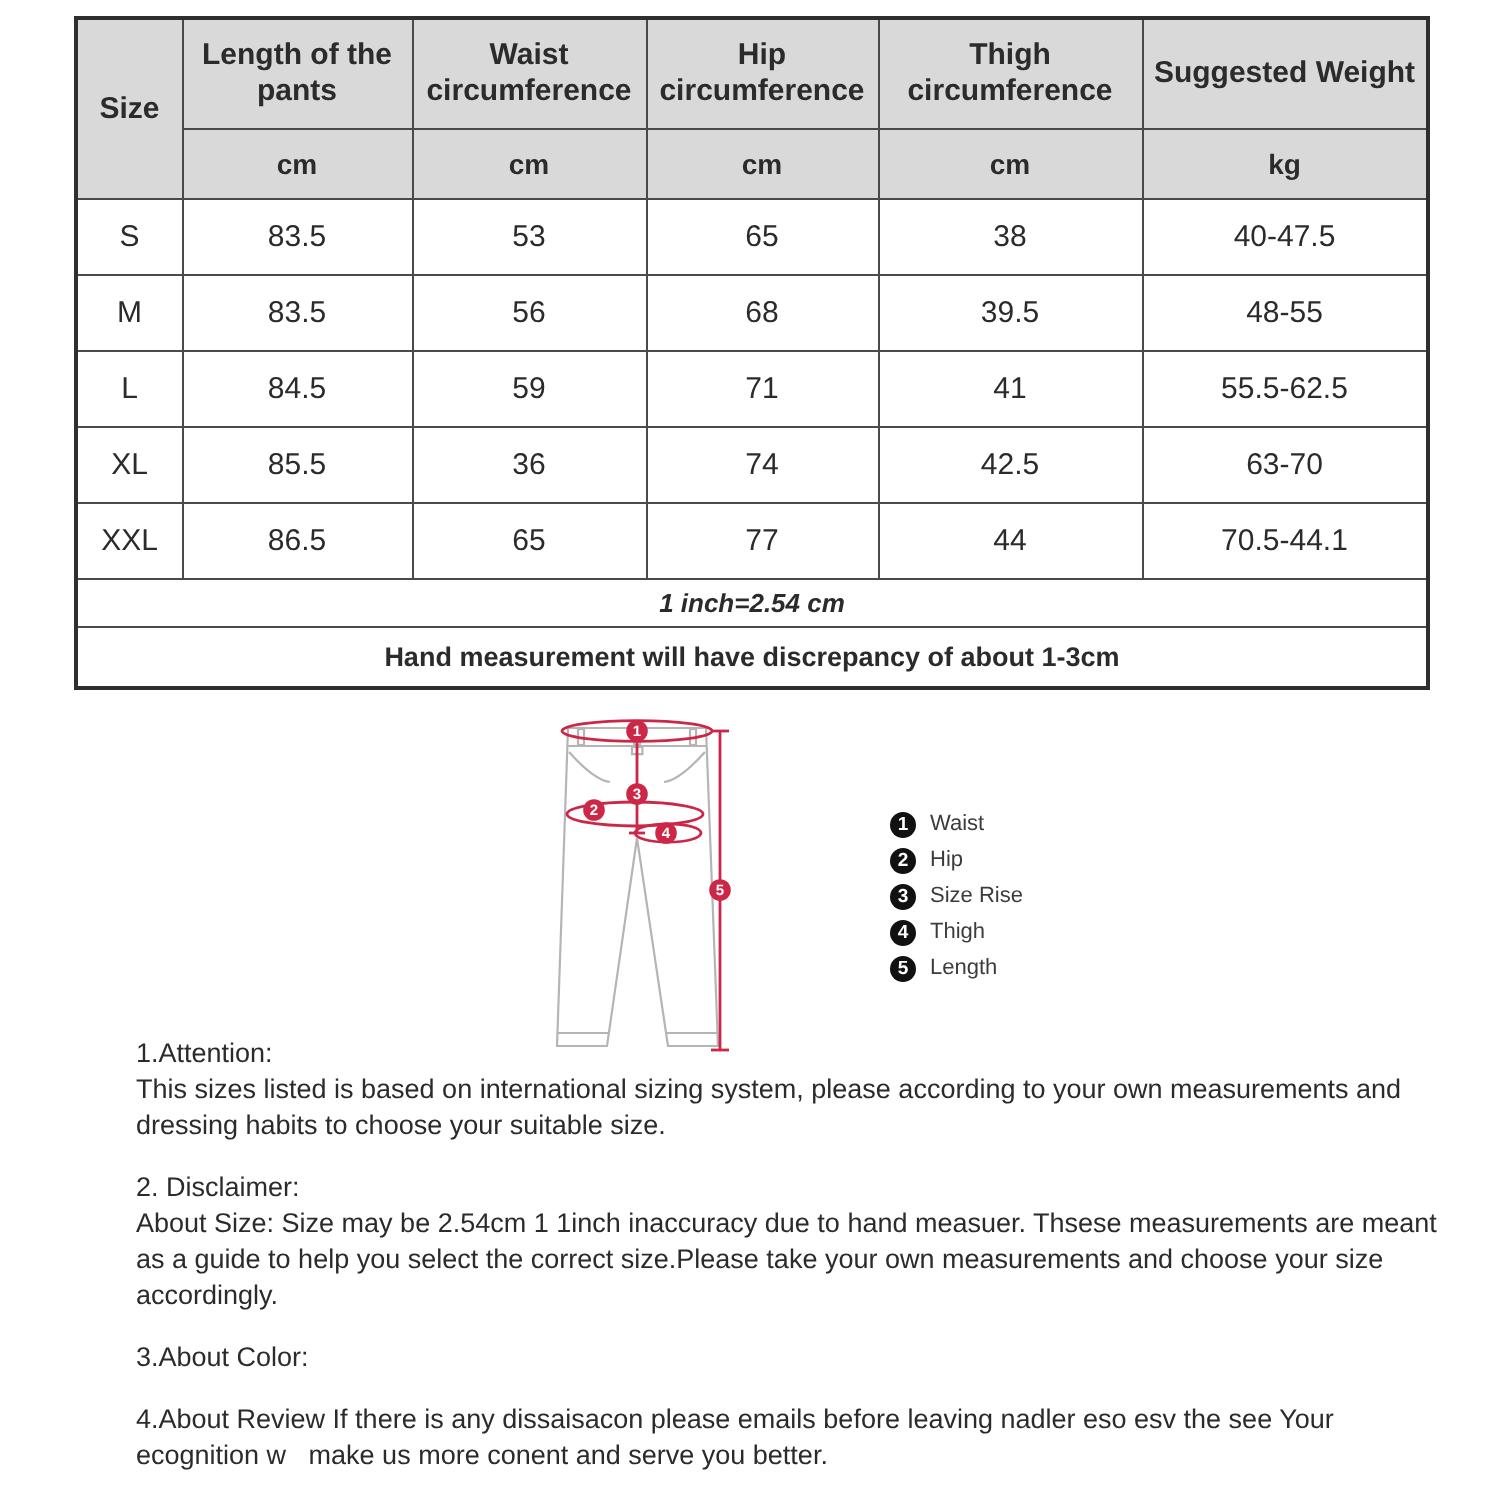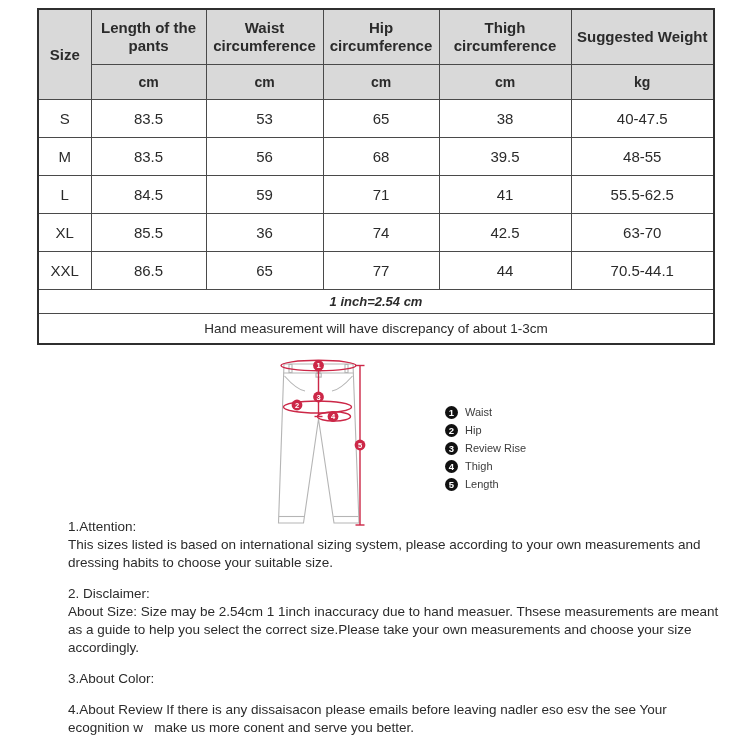--- a/index.html
+++ b/index.html
@@ -7,21 +7,21 @@
   .page{padding:8px 0 0 37px;}
 
   
   table.size-chart{border-collapse:collapse;width:676px;table-layout:fixed;border:2px solid #2f2f2f;}
   table.size-chart td, table.size-chart th{border:1px solid #4a4a4a;text-align:center;vertical-align:middle;padding:0 2px;}
   .hdr{background:#d9d9d9;font-weight:bold;font-size:15px;line-height:18px;}
   tr.head-row td, tr.head-row th{height:54px;}
   tr.units-row td, tr.units-row th{height:34px;font-size:14px;}
   tr.data-row td{height:37px;font-size:15px;background:#ffffff;}
   tr.note-row1 td{height:23px;font-size:13px;font-weight:bold;font-style:italic;}
-  tr.note-row2 td{height:29px;font-size:13.5px;font-weight:normal;}
+  tr.note-row2 td{height:29px;font-size:13.5px;font-weight:bold;}
 
   
   .diagram-wrap{position:relative;height:165px;margin-top:8px;}
   .pants-svg{position:absolute;left:233px;top:0;overflow:visible;}
   .legend{position:absolute;left:408px;top:50px;}
   .legend-item{display:flex;align-items:center;height:18px;}
   .legend-badge{display:inline-block;width:13px;height:13px;border-radius:50%;background:#111111;color:#ffffff;
     font-size:9.5px;font-weight:bold;text-align:center;line-height:13px;margin-right:7px;}
   .legend-label{font-size:11px;color:#3c3c3c;}
 
@@ -158,21 +158,21 @@
       <div class="legend-item">
         <span class="legend-badge">1</span>
         <span class="legend-label">Waist</span>
       </div>
       <div class="legend-item">
         <span class="legend-badge">2</span>
         <span class="legend-label">Hip</span>
       </div>
       <div class="legend-item">
         <span class="legend-badge">3</span>
-        <span class="legend-label">Review Rise</span>
+        <span class="legend-label">Size Rise</span>
       </div>
       <div class="legend-item">
         <span class="legend-badge">4</span>
         <span class="legend-label">Thigh</span>
       </div>
       <div class="legend-item">
         <span class="legend-badge">5</span>
         <span class="legend-label">Length</span>
       </div>
     </div>

